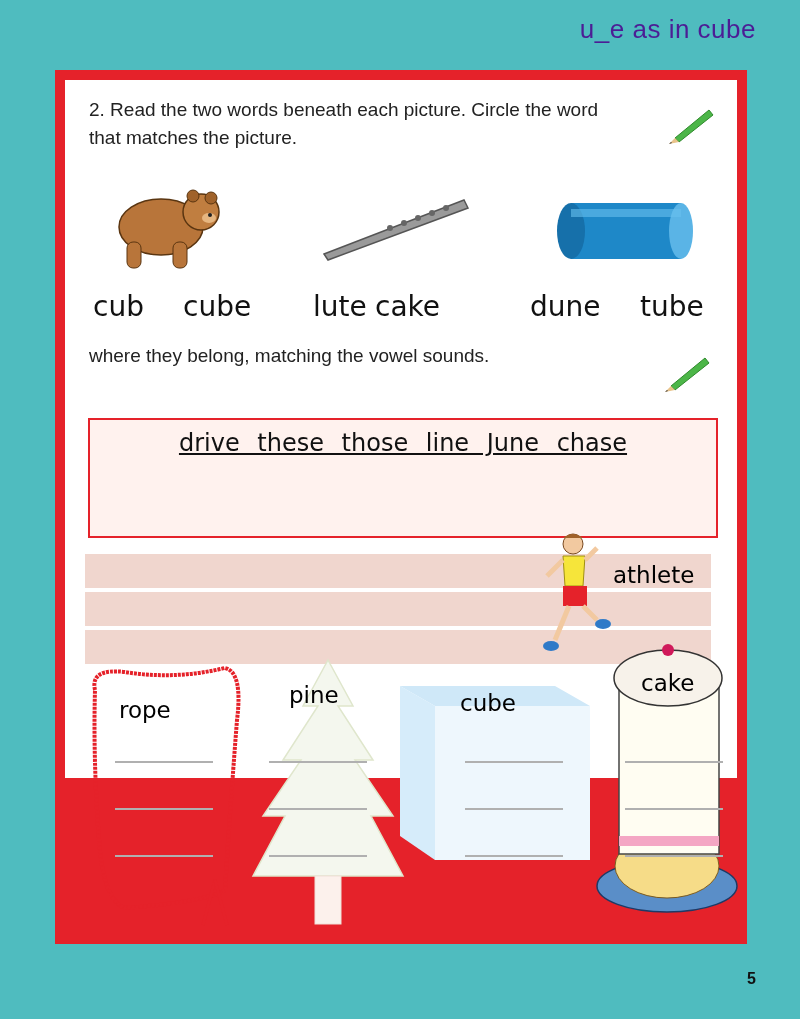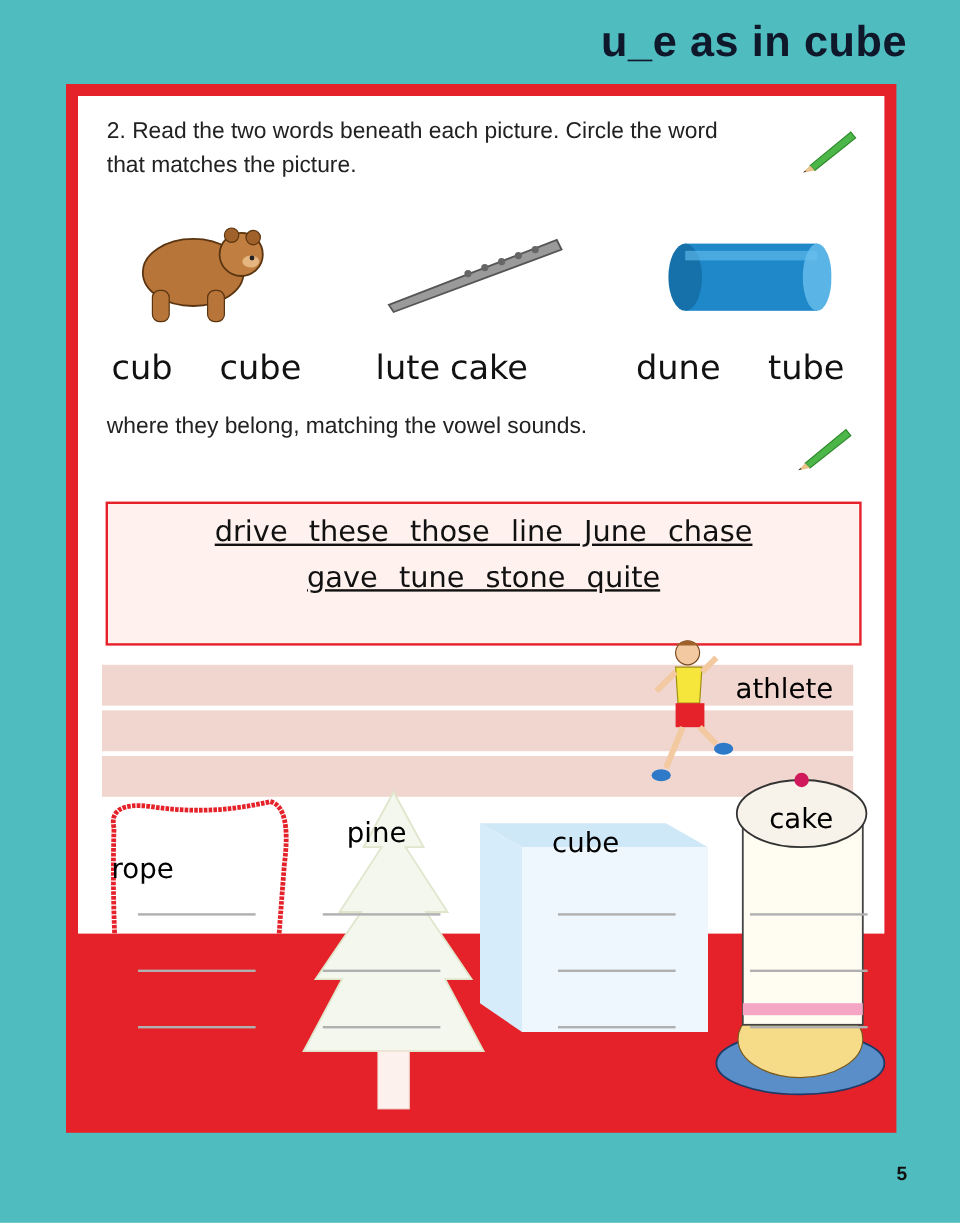--- a/index.html
+++ b/index.html
@@ -1,17 +1,17 @@
 <!DOCTYPE html>
 <html><head>
 <meta charset="utf-8">
 <style>
   * { margin:0; padding:0; box-sizing:border-box; }
   body { width:800px; height:1019px; background:#4fbcbf; position:relative; overflow:hidden; font-family:"DejaVu Sans", sans-serif; }
-  .header-title { position:absolute; right:44px; top:14px; color:#0f172a; font-family:"Liberation Sans", sans-serif; font-weight:bold; font-size:36px; letter-spacing:0.5px; }
+  .header-title { position:absolute; right:44px; top:14px; color:#4c1d95; font-family:"Liberation Sans", sans-serif; font-weight:normal; font-size:26px; letter-spacing:0.5px; }
   .frame { position:absolute; left:55px; top:70px; width:692px; height:874px; background:#e5222a; }
   .inner { position:absolute; left:10px; top:10px; width:672px; height:698px; background:#fff; }
   .instr { position:absolute; left:24px; font-family:"Liberation Sans", sans-serif; font-size:19px; line-height:28px; color:#222; }
   .pencil { position:absolute; width:50px; height:40px; }
   .pic { position:absolute; }
   .word { position:absolute; font-family:"DejaVu Sans", sans-serif; font-size:28px; color:#111; }
   .wordbox { position:absolute; left:23px; top:338px; width:630px; height:120px; background:#fff2ee; border:2.5px solid #e5222a; text-align:center; padding-top:4px; }
   .wordbox-line { font-family:"DejaVu Sans", sans-serif; font-size:24px; line-height:38px; color:#111; word-spacing:10px;text-decoration:underline; }
   .track { position:absolute; left:20px; width:626px; height:34px; background:#f0d6ce; }
   .col-label { position:absolute; font-family:"DejaVu Sans", sans-serif; font-size:23px; color:#000000; }
@@ -74,21 +74,20 @@
       <div>where they belong, matching the vowel sounds.</div>
     </div>
     <svg class="pencil" style="left:596px;top:272px;" viewBox="0 0 50 40">
       <polygon points="10,34 44,6 48,11 14,38" fill="#4cb648" stroke="#2f8a2c" stroke-width="1"></polygon>
       <polygon points="10,34 14,38 4,40" fill="#e8c38b"></polygon>
       <polygon points="4,40 6,38 7,39" fill="#333"></polygon>
     </svg>
 
     <div class="wordbox">
       <div class="wordbox-line">drive these those line June chase</div>
-      <div class="wordbox-line">gave tune stone quite</div>
     </div>
 
     <div class="track" style="top:474px;"></div>
     <div class="track" style="top:512px;"></div>
     <div class="track" style="top:550px;"></div>
     <svg class="pic" style="left:460px;top:450px;" width="90" height="130" viewBox="0 0 90 130">
       <circle cx="48" cy="14" r="10" fill="#f2c9a0" stroke="#7a4a20"></circle>
       <path d="M38 8 Q48 0 58 8" fill="#a0622a"></path>
       <polygon points="38,26 60,26 58,56 40,56" fill="#f6e53a" stroke="#a09010"></polygon>
       <line x1="38" y1="30" x2="22" y2="46" stroke="#f2c9a0" stroke-width="5"></line>
@@ -99,21 +98,21 @@
       <ellipse cx="26" cy="116" rx="8" ry="5" fill="#2f7ac8"></ellipse>
       <ellipse cx="78" cy="94" rx="8" ry="5" fill="#2f7ac8"></ellipse>
     </svg>
     <div class="col-label" style="left:548px;top:482px;">athlete</div>
 
     <svg class="pic" style="left:20px;top:580px;" width="170" height="270" viewBox="0 0 170 270">
       <path d="M10 30 Q5 8 40 12 Q90 20 140 8 Q158 12 152 60 Q145 150 140 230 Q120 242 40 248 Q18 240 14 180 Q8 100 10 30 Z" fill="none" stroke="#e5222a" stroke-width="4" stroke-dasharray="3,1"></path>
       <line x1="130" y1="220" x2="118" y2="265" stroke="#e5222a" stroke-width="3"></line>
       <line x1="130" y1="220" x2="142" y2="265" stroke="#e5222a" stroke-width="3"></line>
     </svg>
-    <div class="col-label" style="left:28px;top:632px;">rope</div>
+    <div class="col-label" style="left:28px;top:617px;padding-left:26px;">rope</div>
     <div class="blank" style="left:50px;top:681px;"></div>
     <div class="blank" style="left:50px;top:728px;"></div>
     <div class="blank" style="left:50px;top:775px;"></div>
 
     <svg class="pic" style="left:178px;top:578px;" width="170" height="270" viewBox="0 0 170 270">
       <polygon points="85,2 110,48 95,48 130,102 112,102 150,158 128,158 160,218 10,218 42,158 20,158 58,102 40,102 75,48 60,48" fill="#f4f7ee" stroke="#dfe6cc" stroke-width="1.5"></polygon>
       <rect x="72" y="218" width="26" height="48" fill="#fcf1ec" stroke="#f0e0d8"></rect>
     </svg>
     <div class="col-label" style="left:224px;top:602px;">pine</div>
     <div class="blank" style="left:204px;top:681px;"></div>

